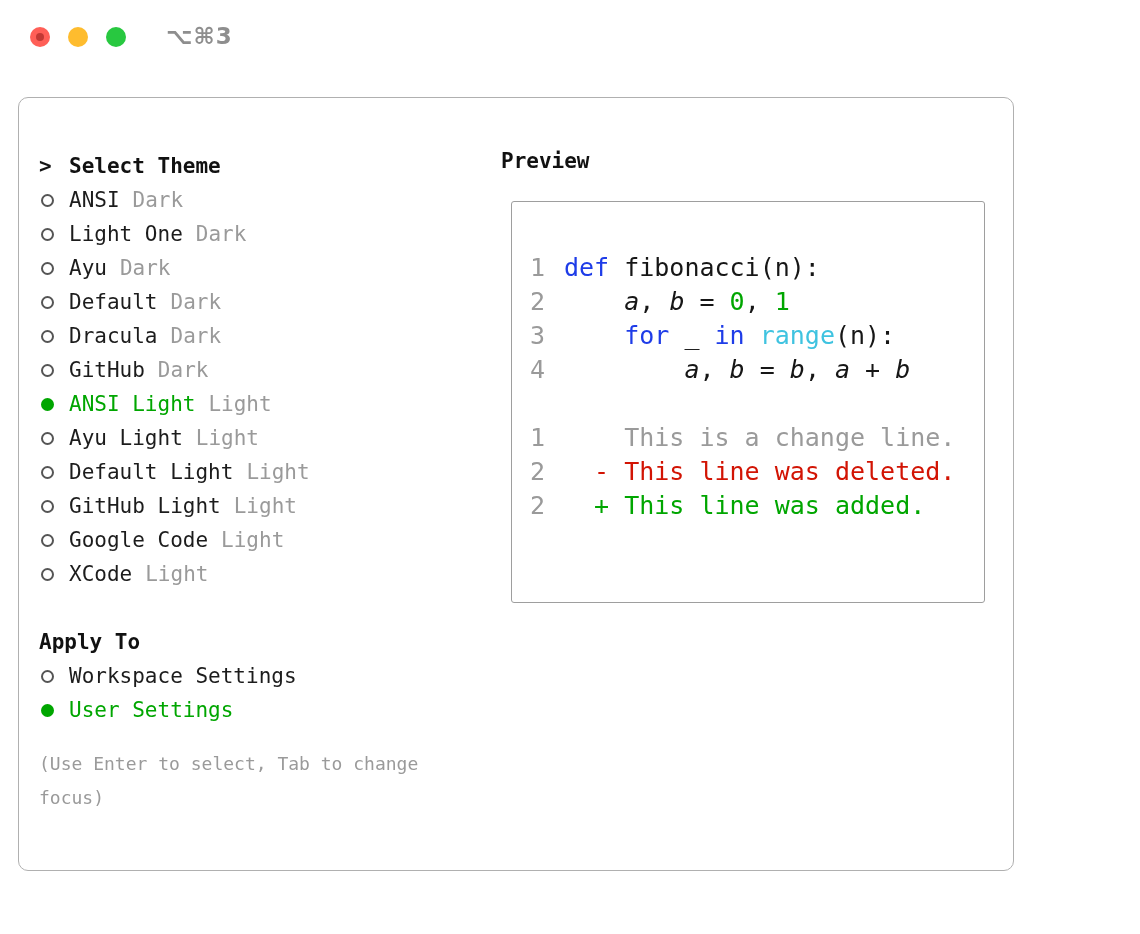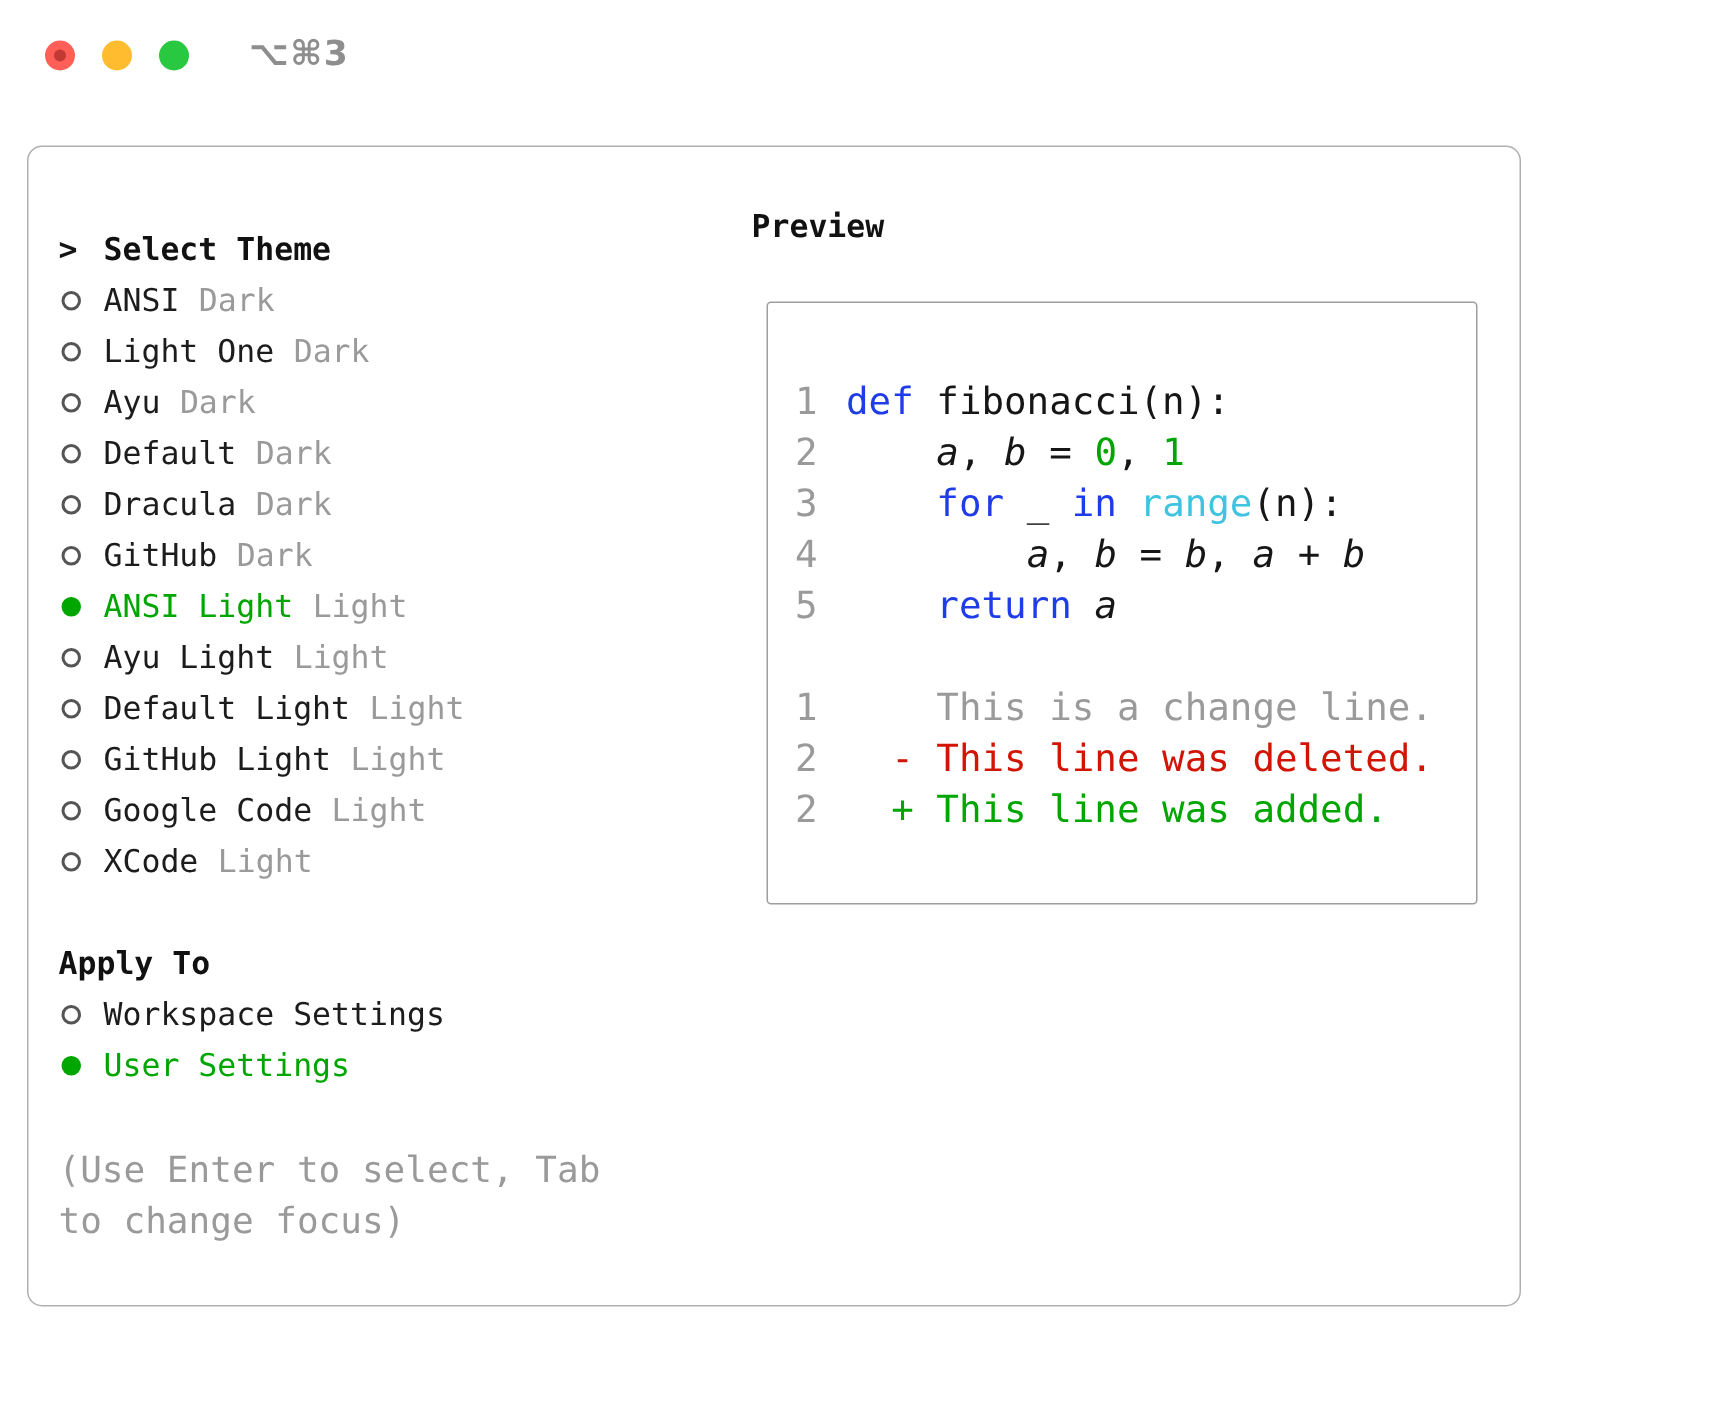--- a/index.html
+++ b/index.html
@@ -53,27 +53,27 @@
     width: 13px; height: 13px; border-radius: 50%;
     border: 2px solid #555; background: transparent;
     margin: 0 15px 0 2px; flex: 0 0 13px;
   }
   .radio.on { border-color: var(--accent-green, #00a400); background: var(--accent-green, #00a400); }
   .opt-name { color: #1c1c1c; }
   .option.selected .opt-name { color: var(--accent-green, #00a400); }
   .variant { color: var(--muted-gray, #9a9a9a); margin-left: 13px; }
 
   .hint {
-    width: 400px; margin-top: 16px;
+    width: 400px; margin-top: 0;
     color: var(--muted-gray, #9a9a9a);
-    font-size: 24px; line-height: 34px;
+    font-size: 18px; line-height: 34px;
   }
 
   
-  .preview-title { position: absolute; left: 482px; top: 36px; text-align: right; }
+  .preview-title { position: absolute; left: 482px; top: 46px; text-align: right; }
   .preview-box {
     position: absolute; left: 492px; top: 103px;
     width: 474px; height: 402px;
     border: 1.5px solid #9e9e9e; border-radius: 3px;
     background: #fff;
   }
   .code-area { padding: 49px 0 0 18px; }
   .cline { height: 34px; line-height: 34px; white-space: pre; font-size: 25px; }
   .gutter { display: inline-block; width: 34px; color: var(--muted-gray, #9a9a9a); }
   .diff-area { margin-top: 34px; }
@@ -140,21 +140,20 @@
     <div class="row preview-title">
       <span class="heading">Preview</span>
     </div>
 
     <div class="preview-box">
       <div class="code-area" id="preview-code">
           <div class="cline"><span class="gutter">1</span><span class="tok kw">def</span><span class="tok fg"> fibonacci(n):</span></div>
           <div class="cline"><span class="gutter">2</span><span class="tok fg">    </span><span class="tok it">a</span><span class="tok fg">, </span><span class="tok it">b</span><span class="tok fg"> = </span><span class="tok num">0</span><span class="tok fg">, </span><span class="tok num">1</span></div>
           <div class="cline"><span class="gutter">3</span><span class="tok fg">    </span><span class="tok kw">for</span><span class="tok fg"> _ </span><span class="tok kw">in</span><span class="tok fg"> </span><span class="tok fn">range</span><span class="tok fg">(n):</span></div>
           <div class="cline"><span class="gutter">4</span><span class="tok fg">        </span><span class="tok it">a</span><span class="tok fg">, </span><span class="tok it">b</span><span class="tok fg"> = </span><span class="tok it">b</span><span class="tok fg">, </span><span class="tok it">a</span><span class="tok fg"> + </span><span class="tok it">b</span></div>
-          <div class="cline"><span class="gutter">5</span><span class="tok fg">    </span><span class="tok kw">return</span><span class="tok fg"> </span><span class="tok it">a</span></div>
         </div>
       <div class="code-area diff-area" style="padding-top:0;" id="preview-diff">
           <div class="cline"><span class="gutter">1</span><span class="tok ctx">    This is a change line.</span></div>
           <div class="cline"><span class="gutter">2</span><span class="tok del">  - This line was deleted.</span></div>
           <div class="cline"><span class="gutter">2</span><span class="tok add">  + This line was added.</span></div>
         </div>
     </div>
 
   </div>
 </div>

